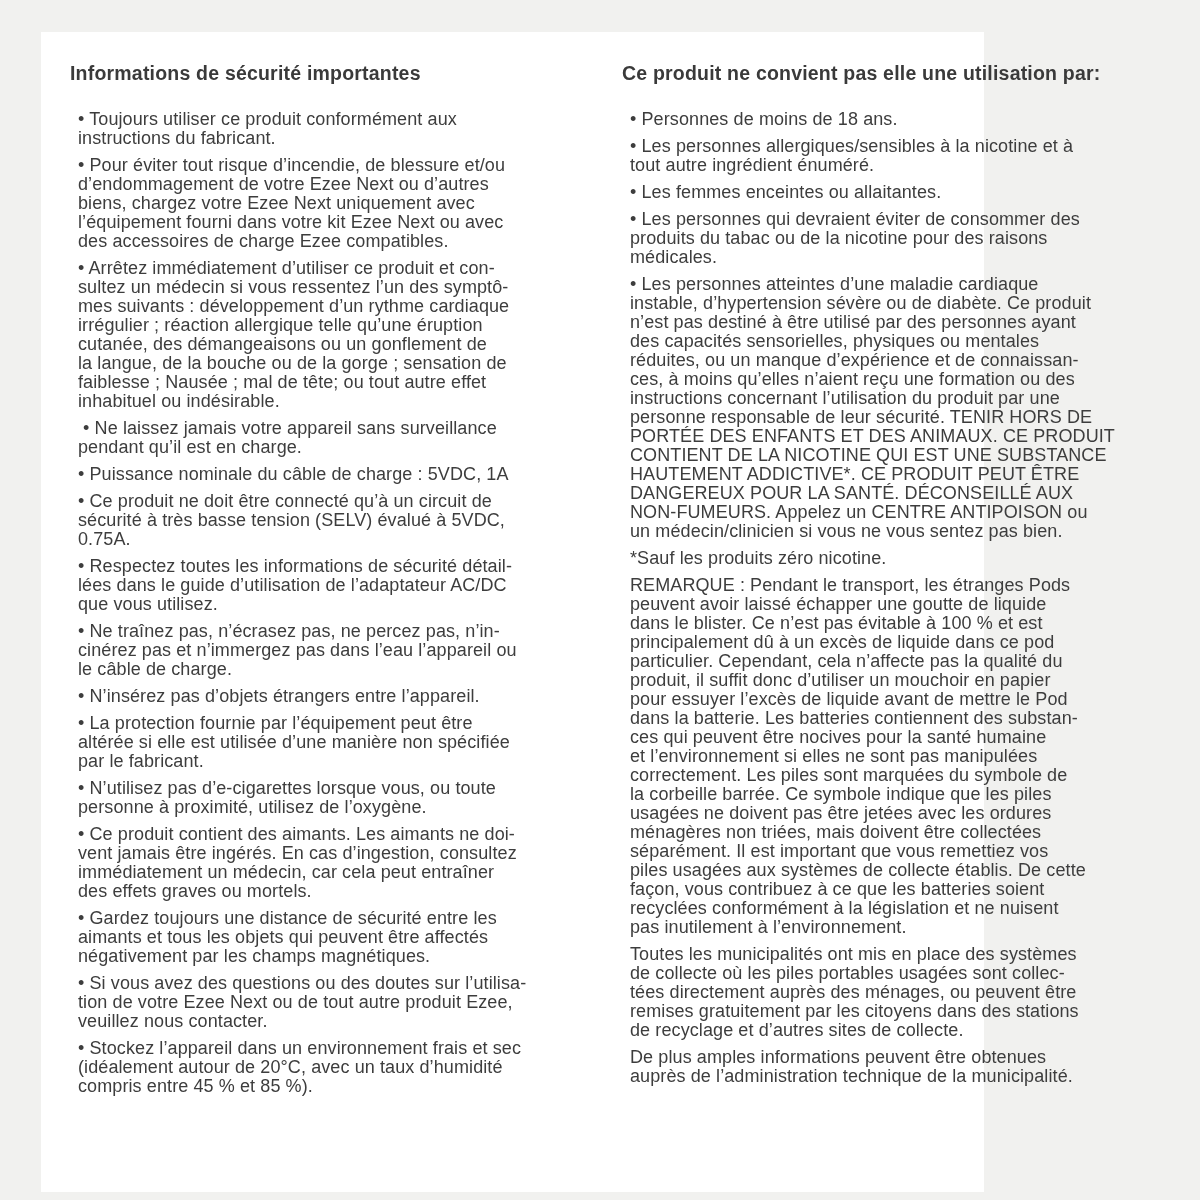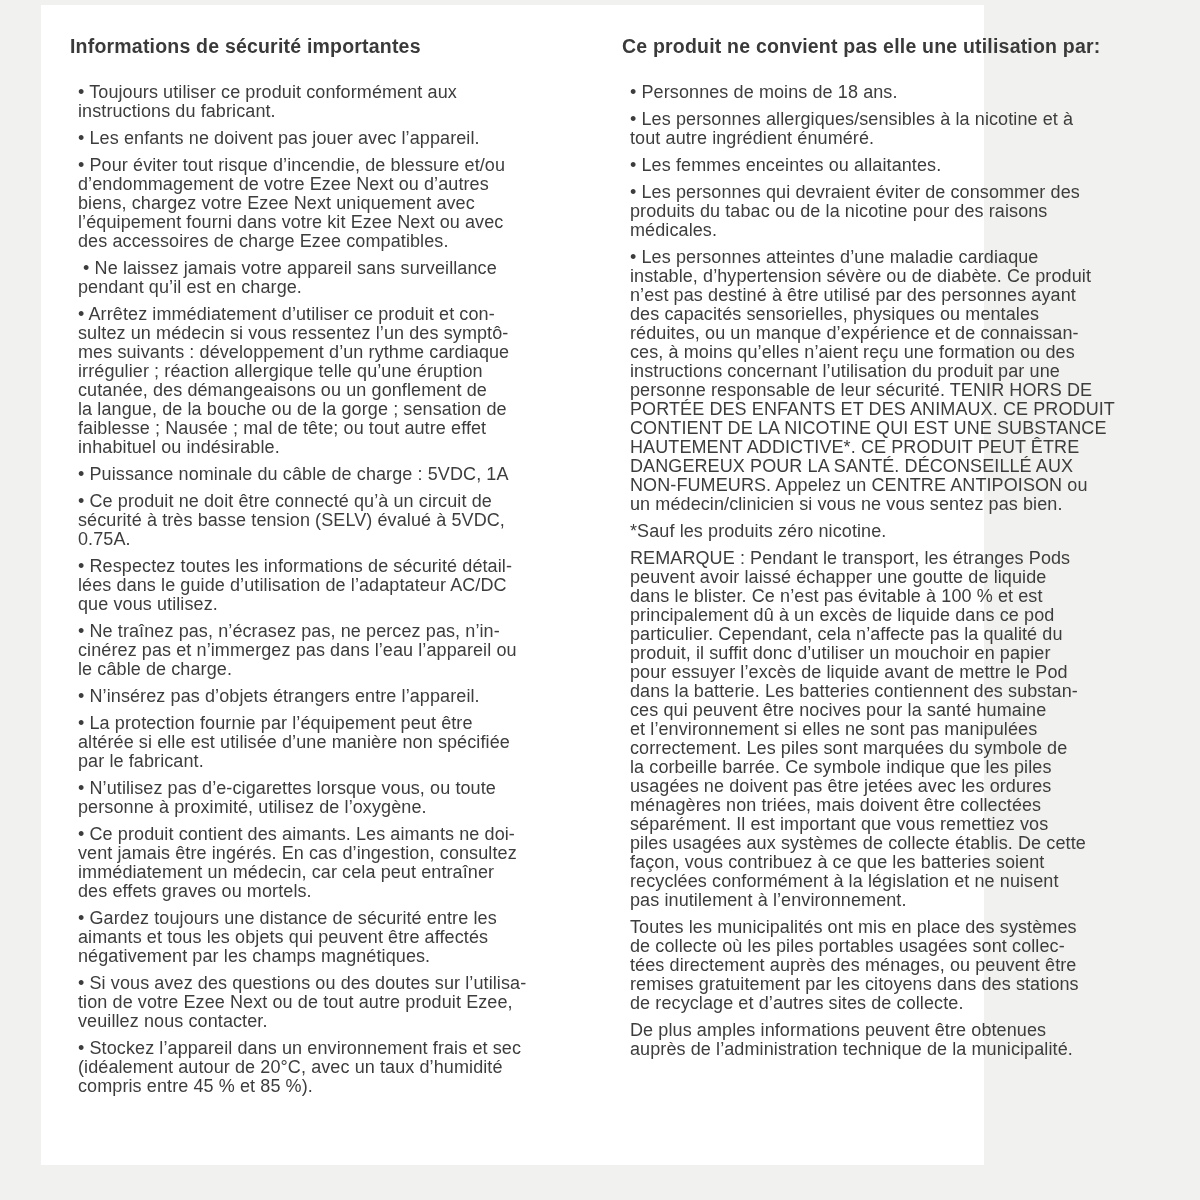--- a/index.html
+++ b/index.html
@@ -10,21 +10,21 @@
     width: 1200px;
     height: 1200px;
     background: #f1f1ef;
     font-family: "Liberation Sans", sans-serif;
     position: relative;
     overflow: hidden;
   }
   .card {
     position: absolute;
     left: 41px;
-    top: 5px;
+    top: 32px;
     width: 943px;
     height: 1160px;
     background: #ffffff;
     box-sizing: border-box;
     padding: 30px 18px 24px 29px;
   }
   .columns {
     display: flex;
     gap: 52px;
   }
@@ -50,36 +50,35 @@
 </head>
 <body>
 
 <div class="card">
   <div class="columns">
 
     <div class="col-left">
       <h2 class="heading">Informations de sécurité importantes</h2>
       <p class="item">• Toujours utiliser ce produit conformément aux
 instructions du fabricant.</p>
-      <p class="item">• Les enfants ne doivent pas jouer avec l’appareil.</p>
       <p class="item">• Pour éviter tout risque d’incendie, de blessure et/ou
 d’endommagement de votre Ezee Next ou d’autres
 biens, chargez votre Ezee Next uniquement avec
 l’équipement fourni dans votre kit Ezee Next ou avec
 des accessoires de charge Ezee compatibles.</p>
-      <p class="item">&nbsp;• Ne laissez jamais votre appareil sans surveillance
-pendant qu’il est en charge.</p>
       <p class="item">• Arrêtez immédiatement d’utiliser ce produit et con-
 sultez un médecin si vous ressentez l’un des symptô-
 mes suivants : développement d’un rythme cardiaque
 irrégulier ; réaction allergique telle qu’une éruption
 cutanée, des démangeaisons ou un gonflement de
 la langue, de la bouche ou de la gorge ; sensation de
 faiblesse ; Nausée ; mal de tête; ou tout autre effet
 inhabituel ou indésirable.</p>
+      <p class="item">&nbsp;• Ne laissez jamais votre appareil sans surveillance
+pendant qu’il est en charge.</p>
       <p class="item">• Puissance nominale du câble de charge : 5VDC, 1A</p>
       <p class="item">• Ce produit ne doit être connecté qu’à un circuit de
 sécurité à très basse tension (SELV) évalué à 5VDC, 0.75A.</p>
       <p class="item">• Respectez toutes les informations de sécurité détail-
 lées dans le guide d’utilisation de l’adaptateur AC/DC
 que vous utilisez.</p>
       <p class="item">• Ne traînez pas, n’écrasez pas, ne percez pas, n’in-
 cinérez pas et n’immergez pas dans l’eau l’appareil ou
 le câble de charge.</p>
       <p class="item">• N’insérez pas d’objets étrangers entre l’appareil.</p>

